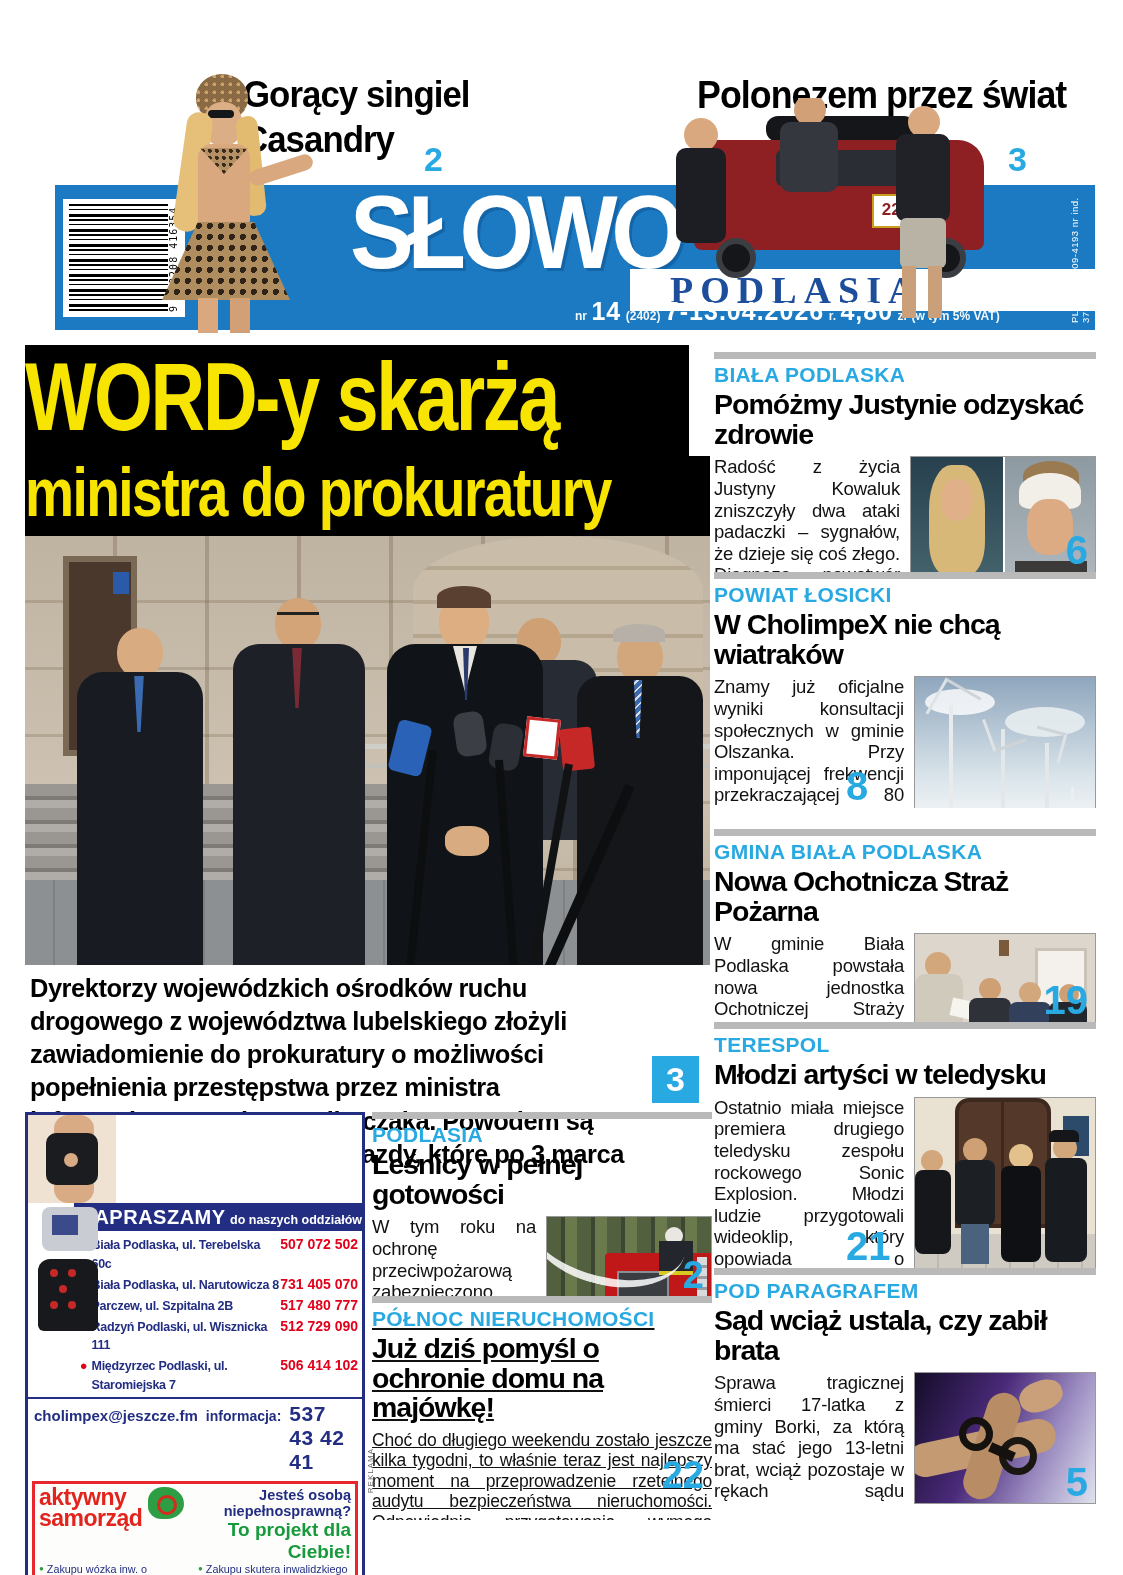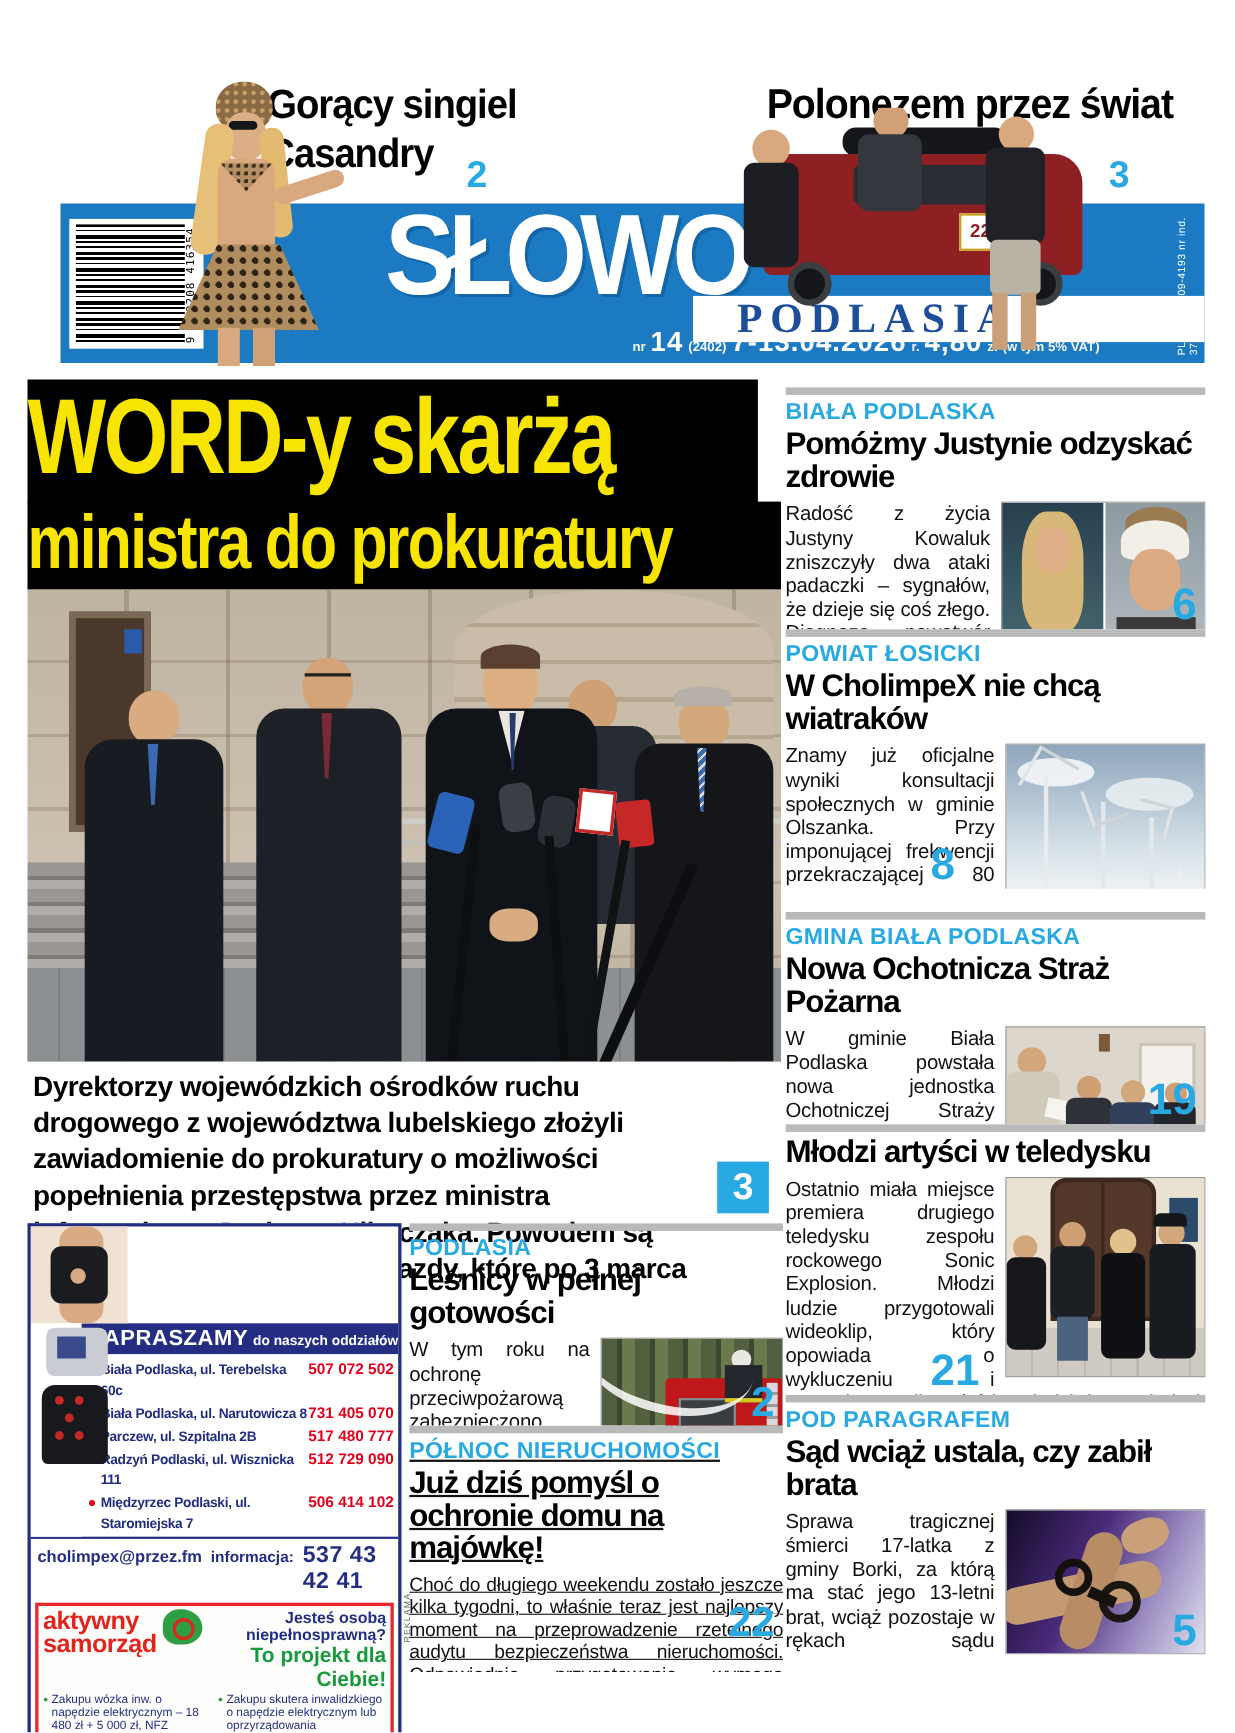--- a/index.html
+++ b/index.html
@@ -285,20 +285,21 @@
         <div style="position:absolute;left:0;bottom:0;width:182px;height:56px;background:linear-gradient(#b48d80,#9a7468);"></div>
         <div style="position:absolute;left:20px;bottom:40px;width:34px;height:10px;background:#f6f4ef;transform:rotate(-4deg);"></div>
         <div style="position:absolute;left:96px;bottom:44px;width:8px;height:20px;background:#cfe2ec;border-radius:3px;"></div>
       </div>
       <div class="bodytext">W gminie Biała Podlaska powstała nowa jednostka Ochotniczej Straży Pożarnej, która swoją siedzibę ma w Czosnówce. OSP liczy obecnie 48 druhów i druhen. Wciąż trwają zapisy, można dołączyć i zdobyć strażackie doświadczenie, zgłaszając się do zarządu OSP.</div>
       <div class="pagenum">19</div>
     </div>
 
     <div class="section" style="height:246px;">
       <div class="divider"></div>
+      <div class="kicker">TERESPOL</div>
       <div class="headline">Młodzi artyści w teledysku</div>
       <div class="photo" style="width:182px;height:182px;background:#e9e1d2;">
         <div style="position:absolute;left:40px;top:0px;width:96px;height:130px;background:#54382a;border-radius:14px 14px 0 0;border:4px solid #3c281e;box-sizing:border-box;"></div>
         <div style="position:absolute;left:86px;top:4px;width:3px;height:122px;background:#3c281e;"></div>
         <div style="position:absolute;right:6px;top:18px;width:26px;height:40px;background:#2c4a6a;"></div>
         <div style="position:absolute;left:0;bottom:0;width:182px;height:44px;background:repeating-linear-gradient(90deg,#cfcac2 0 22px,#bdb8b0 22px 24px);"></div>
         <div style="position:absolute;left:6px;top:52px;width:22px;height:22px;background:#d3a77c;border-radius:50%;"></div>
         <div style="position:absolute;left:0px;top:72px;width:36px;height:84px;background:#15171b;border-radius:8px;"></div>
         <div style="position:absolute;left:48px;top:40px;width:24px;height:24px;background:#cfa074;border-radius:50%;"></div>
         <div style="position:absolute;left:40px;top:62px;width:40px;height:66px;background:#1c1f24;border-radius:8px;"></div>
@@ -398,21 +399,21 @@
             </div>
           <div class="ad-row">
               <span class="bullet">●</span>
               <span class="loc">Międzyrzec Podlaski, ul. Staromiejska 7</span>
               <span class="tel">506 414 102</span>
             </div>
         </div>
       </div>
     </div>
     <div class="ad-email">
-      <span class="em">cholimpex@przez.fm</span>
+      <span class="em">cholimpex@jeszcze.fm</span>
       <span class="lbl">informacja:</span>
       <span class="ph">537 43 42 41</span>
     </div>
     <div class="ad-prog">
       <div class="prog-head">
         <div class="prog-logo">
           <div>aktywny</div>
           <div>samorząd</div>
         </div>
         <div class="prog-map"></div>

